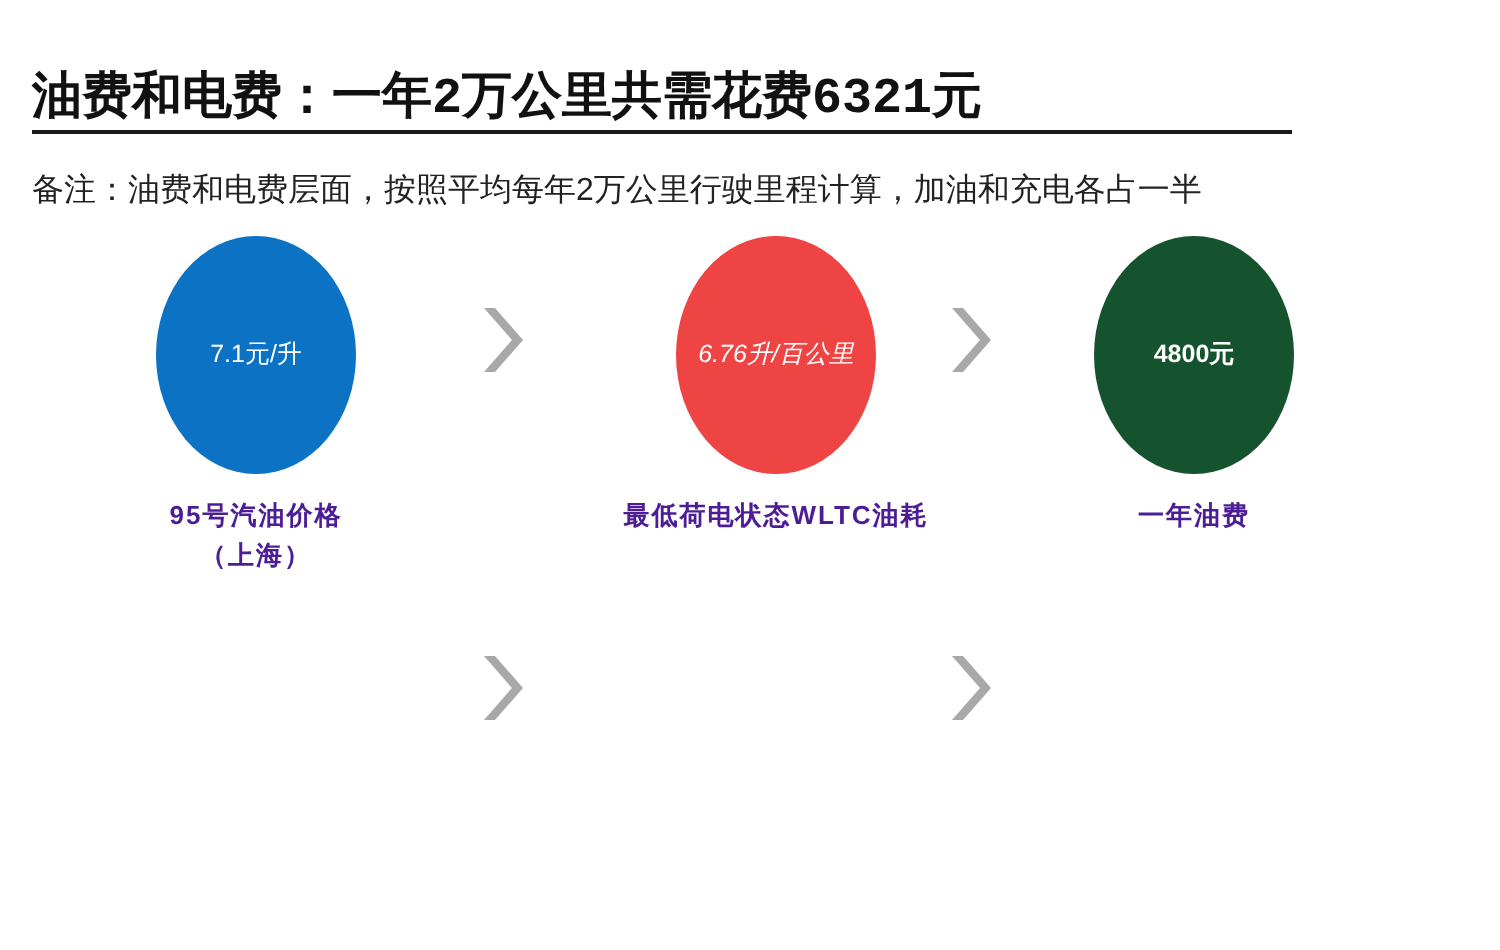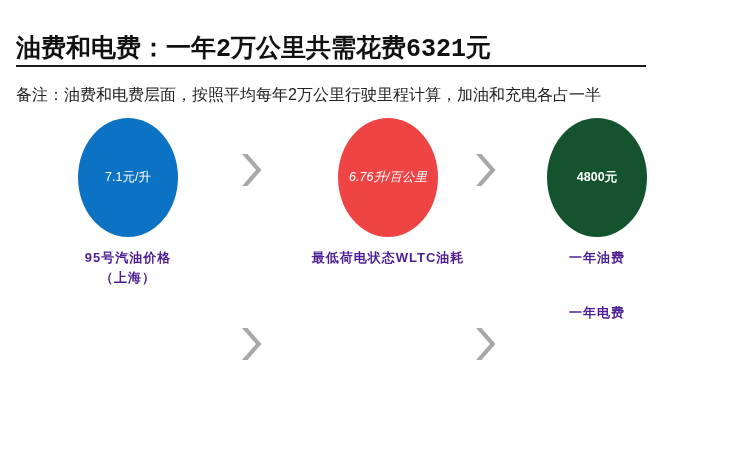--- a/index.html
+++ b/index.html
@@ -162,16 +162,15 @@
   </div>
 
 
   <div class="chevron chev-b">
     <svg width="26" height="40" viewBox="0 0 26 40">
       <path d="M6 4 L20 20 L6 36 L11.5 36 L25.5 20 L11.5 4 Z" fill="#a8a8a8"></path>
     </svg>
   </div>
 
   <div class="flow-node node-3">
-    <div class="node-label">一年电费</div>
   </div>
 
 </div>
 
 </body></html>

